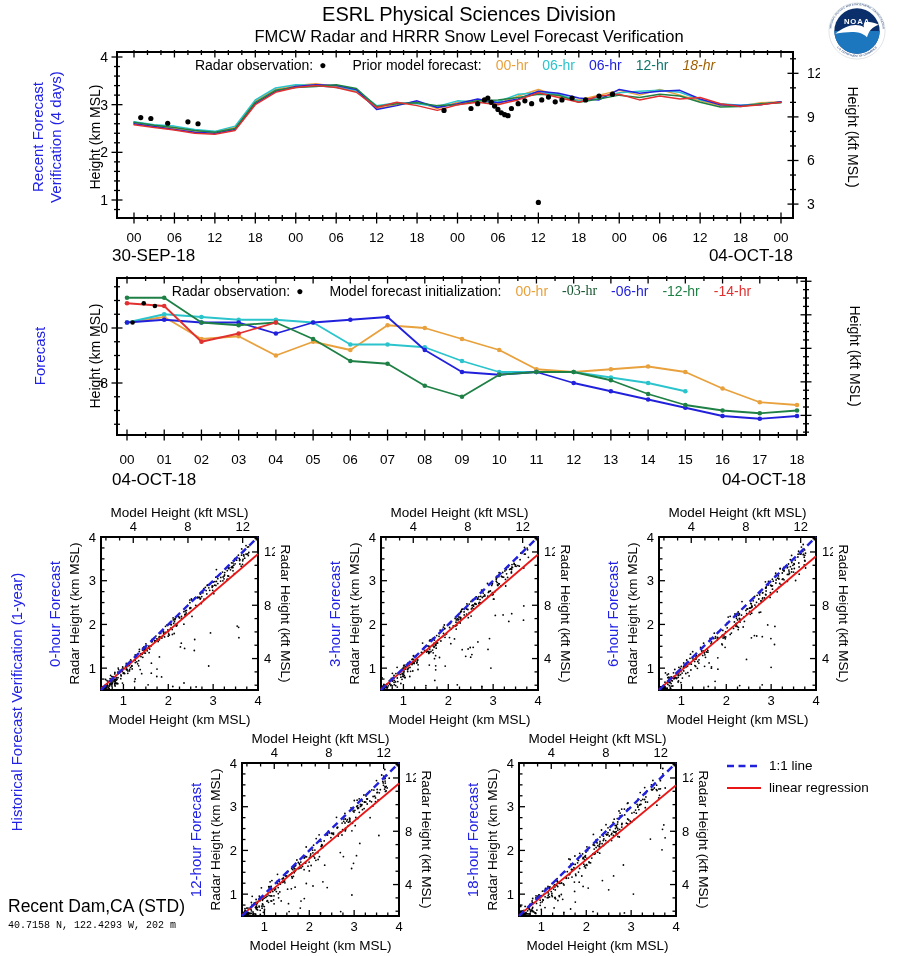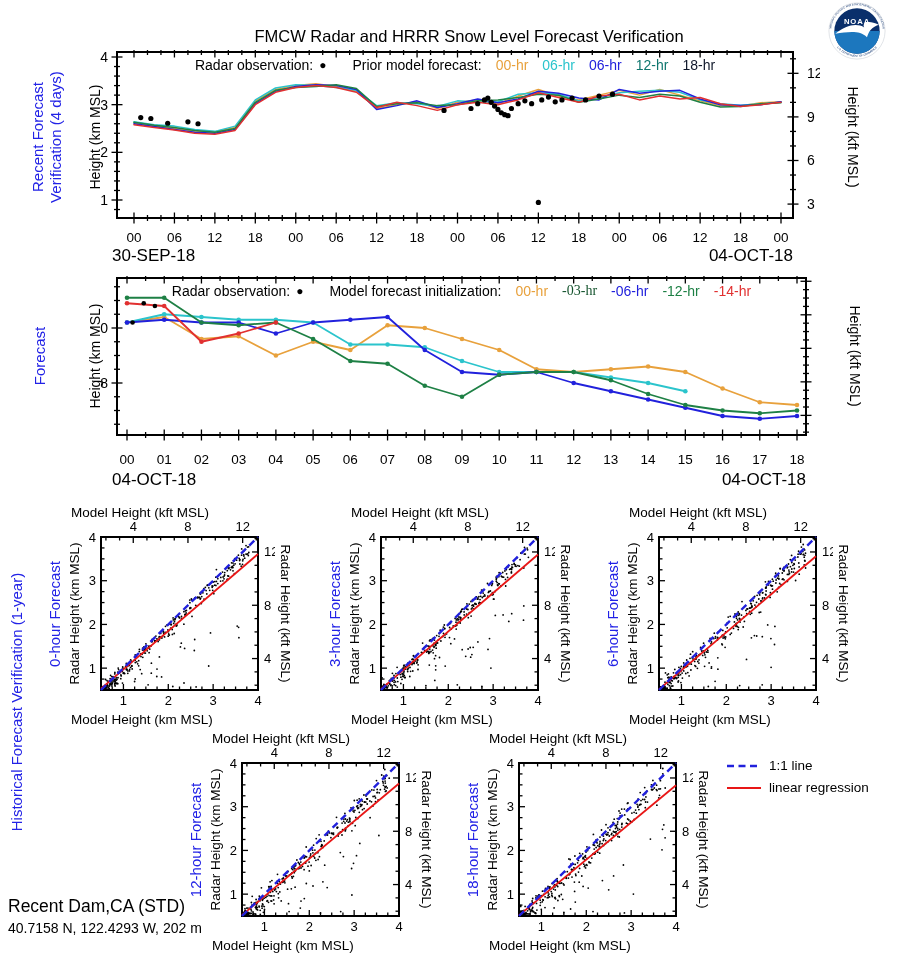--- a/index.html
+++ b/index.html
@@ -12,32 +12,33 @@
   .rot,.rot90{position:absolute;display:flex;align-items:center;justify-content:center;}
   .rot{transform:rotate(-90deg);}
   .rot90{transform:rotate(90deg);}
   .axlab{font-size:14px;white-space:nowrap;}
   .bluelab{color:var(--label-blue,#2222E6);font-size:15px;white-space:nowrap;line-height:18px;text-align:center;}
   .legend{display:flex;align-items:center;justify-content:center;font-size:14px;white-space:nowrap;}
   .legend .it{margin-left:14px;}
   .legend .dot{margin-left:6px;font-size:12px;}
   .legend .grp{margin-left:26px;}
   .datelab{font-size:17px;white-space:nowrap;}
-  .ptitle{font-size:13.5px;white-space:nowrap;}
+  .ptitle{font-size:13.5px;white-space:nowrap;text-align:center;}
   .sleg{font-size:13.5px;display:flex;align-items:center;white-space:nowrap;}
   .sleg svg{margin-right:7px;}
   .station1{font-size:17.5px;}
-  .station2{font-size:14px;}
+  .station2{font-size:10px;font-family:Liberation Mono, monospace;}
   svg text{font-family:"Liberation Sans","DejaVu Sans",sans-serif;}
 </style>
 </head>
 <body>
 
 <div class="page">
 
+  <div class="abs ctr title">ESRL Physical Sciences Division</div>
   <div class="abs ctr subtitle">FMCW Radar and HRRR Snow Level Forecast Verification</div>
 
   <svg class="abs" style="left:828px;top:2px;" width="58" height="58" viewBox="-32 -32 64 64">
     <defs>
       <path id="ringtop" d="M -28.5 0 A 28.5 28.5 0 0 1 28.5 0"></path>
       <path id="ringbot" d="M -28.5 0 A 28.5 28.5 0 0 0 28.5 0"></path>
     </defs>
     <circle cx="0" cy="0" r="31" fill="#ffffff" stroke="#c8cdd4" stroke-width="0.6"></circle>
     <circle cx="0" cy="0" r="25" fill="#0A2F6B"></circle>
     <path d="M -25 0 A 25 25 0 0 0 25 0 L -25 0 Z" fill="#1C77BE"></path>
@@ -58,21 +59,21 @@
 
   <div class="abs legend" style="left:117px;top:57px;width:676px;">
     <span>Radar observation:</span>
     <span class="dot">●</span>
     <span class="grp">Prior model forecast:</span>
     <span id="legend-recent-items" style="display:flex;">
         <span class="it" style="color: rgb(232, 161, 60);">00-hr</span>
         <span class="it" style="color: rgb(43, 196, 204);">06-hr</span>
         <span class="it" style="color: rgb(33, 33, 220);">06-hr</span>
         <span class="it" style="color: #0f766e;">12-hr</span>
-        <span class="it" style="color: #0f172a;">18-hr</span>
+        <span class="it" style="color: #a16207; font-style: italic;">18-hr</span>
       </span>
   </div>
 
   <svg id="plot-recent" class="abs" style="left:100px;top:50px;" width="720" height="205">
       <g>
         <rect x="17" y="2" width="676" height="166" fill="none" stroke="#000" stroke-width="2"></rect>
         <line x1="34" y1="162.5" x2="34" y2="173.5" stroke="#000" stroke-width="1.3"></line>
         <line x1="34" y1="-3.5" x2="34" y2="7.5" stroke="#000" stroke-width="1.3"></line>
         <line x1="47.479166666666664" y1="165" x2="47.479166666666664" y2="171" stroke="#000" stroke-width="1.3"></line>
         <line x1="47.479166666666664" y1="-1" x2="47.479166666666664" y2="5" stroke="#000" stroke-width="1.3"></line>

